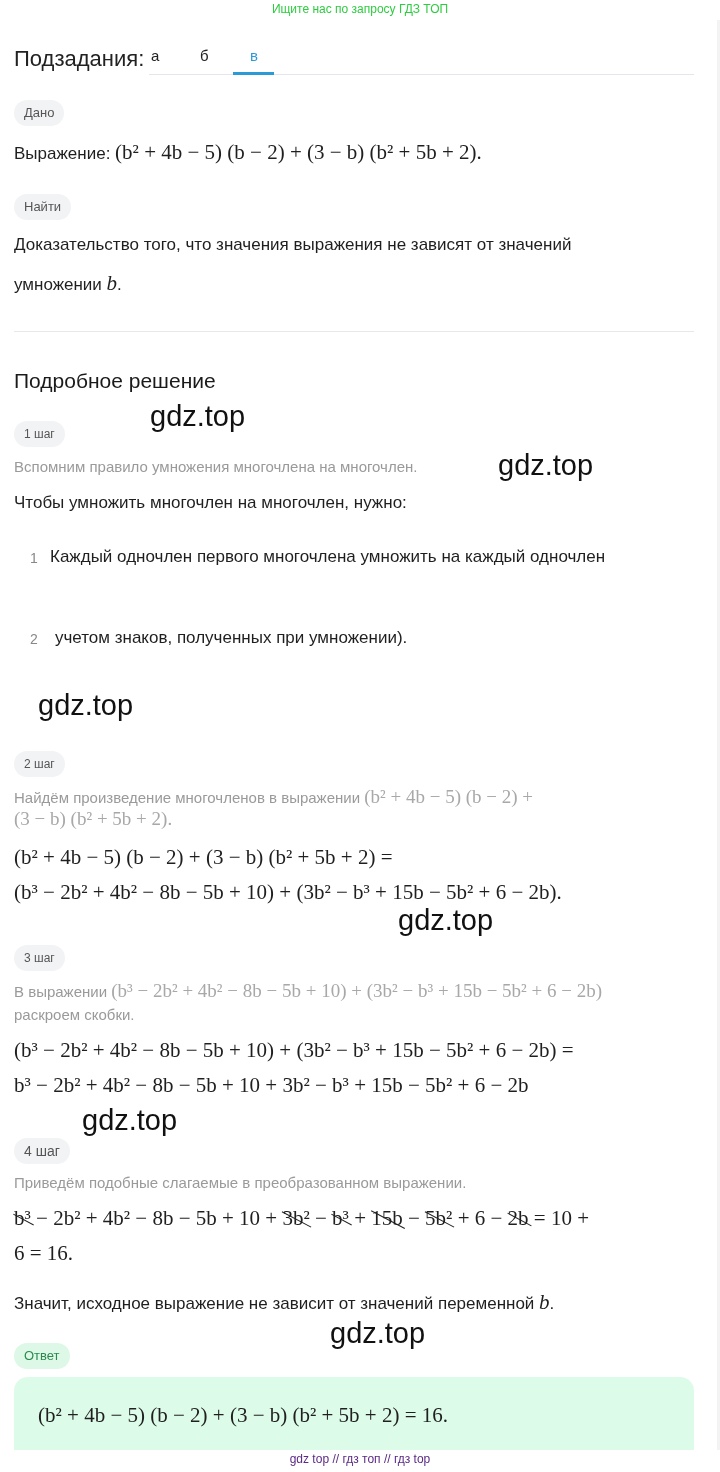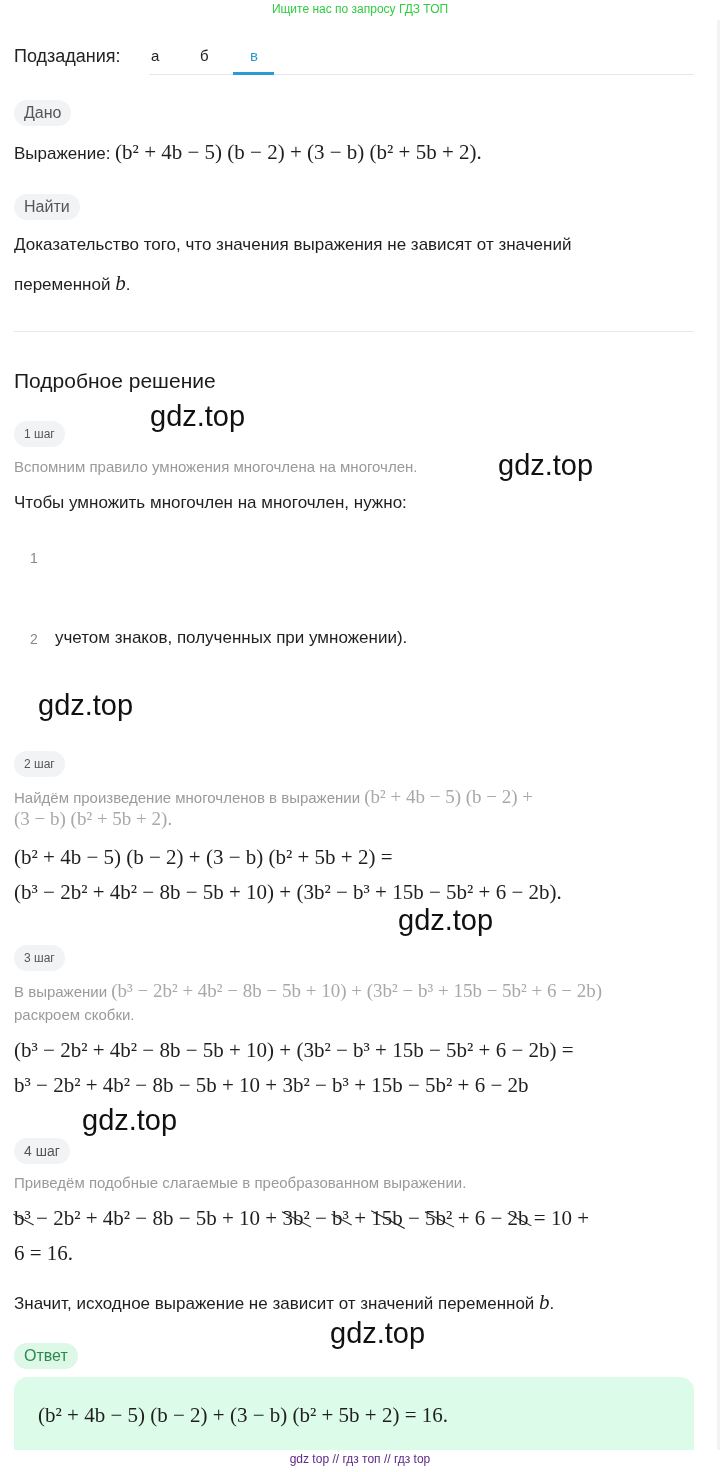--- a/index.html
+++ b/index.html
@@ -1,25 +1,25 @@
 <!DOCTYPE html>
 <html><head>
 <meta charset="utf-8">
 <style>
   html, body { margin:0; padding:0; background:#ffffff; }
   body { width:720px; height:1472px; position:relative; overflow:hidden; font-family:"Liberation Sans", sans-serif; color:#1f1f1f; }
   .promo { position:absolute; top:2px; left:0; width:720px; text-align:center; font-size:12px; color:#2ecc40; }
   .rightbar { position:absolute; top:20px; left:717px; width:3px; height:1430px; background:#f3f3f3; }
   .subtasks { position:absolute; top:44px; left:14px; width:680px; height:32px; }
-  .subtasks .lbl { position:absolute; left:0; top:2px; font-size:18px; color:#222; }
+  .subtasks .lbl { position:absolute; left:0; top:2px; font-size:22px; color:#222; }
   .subtasks .line { position:absolute; left:135px; right:0; top:30px; height:1px; background:#e3e6ea; }
   .subtasks .tab { position:absolute; top:3px; font-size:15px; color:#222; cursor:pointer; }
   .subtasks .tab.active { color:#2a9bd6; }
   .subtasks .underline { position:absolute; left:219px; top:28px; width:41px; height:3px; background:#2a9bd6; }
-  .chip { position:absolute; left:14px; height:26px; line-height:26px; padding:0 10px; border-radius:13px; background:#f2f3f5; color:#555; font-size:16px; }
+  .chip { position:absolute; left:14px; height:26px; line-height:26px; padding:0 10px; border-radius:13px; background:#f2f3f5; color:#555; font-size:13px; }
   .chip.green { background:#ddf8e7; color:#2a8a4e; }
   .txt { position:absolute; left:14px; font-size:17px; color:#1f1f1f; }
   .gray { color:#9a9a9a; font-size:15px; }
   .math { font-family:"Liberation Serif", serif; font-style:normal; font-size:21px;text-align:center; }
   .gmath { font-family:"Liberation Serif", serif; font-size:19px; color:#a8a8a8; }
   .hr { position:absolute; left:14px; width:680px; height:1px; background:#e8e8e8; }
   .h2 { position:absolute; left:14px; top:369px; font-size:21px; color:#1a1a1a; }
   .wm { position:absolute; font-size:29px; color:#111; font-family:"Liberation Sans", sans-serif; }
   .li-num { position:absolute; left:30px; font-size:14px; color:#888; }
   .li-text { position:absolute; left:50px; font-size:17px; line-height:37px; width:640px; }
@@ -46,33 +46,34 @@
 
 <span class="chip" style="top:100px">Дано</span>
 <div class="txt" style="top:140px">
   <span>Выражение:</span>
   <span class="math">(b² + 4b − 5) (b − 2) + (3 − b) (b² + 5b + 2).</span>
 </div>
 
 <span class="chip" style="top:194px">Найти</span>
 <div class="txt" style="top:235px">Доказательство того, что значения выражения не зависят от значений</div>
 <div class="txt" style="top:271px">
-  <span>переменной</span>
+  <span>умножении</span>
   <span class="math" style="font-style:italic">b</span><span>.</span>
 </div>
 
 <div class="hr" style="top:331px"></div>
 
 <div class="h2">Подробное решение</div>
 
 <span class="chip" style="top:421px;font-size:12px">1 шаг</span>
 <div class="txt gray" style="top:458px">Вспомним правило умножения многочлена на многочлен.</div>
 <div class="txt" style="top:493px">Чтобы умножить многочлен на многочлен, нужно:</div>
 <span class="li-num" style="top:550px">1</span>
 <div class="li-text" style="top:538px">
+  <div>Каждый одночлен первого многочлена умножить на каждый одночлен</div>
 </div>
 <span class="li-num" style="top:631px">2</span>
 <div class="li-text" style="top:619px">
   <div style="padding-left:5px">учетом знаков, полученных при умножении).</div>
 </div>
 
 <span class="chip" style="top:751px;font-size:12px">2 шаг</span>
 <div class="txt gray" style="top:786px;width:680px">
   <span>Найдём произведение многочленов в выражении</span>
   <span class="gmath">(b² + 4b − 5) (b − 2) +</span>

